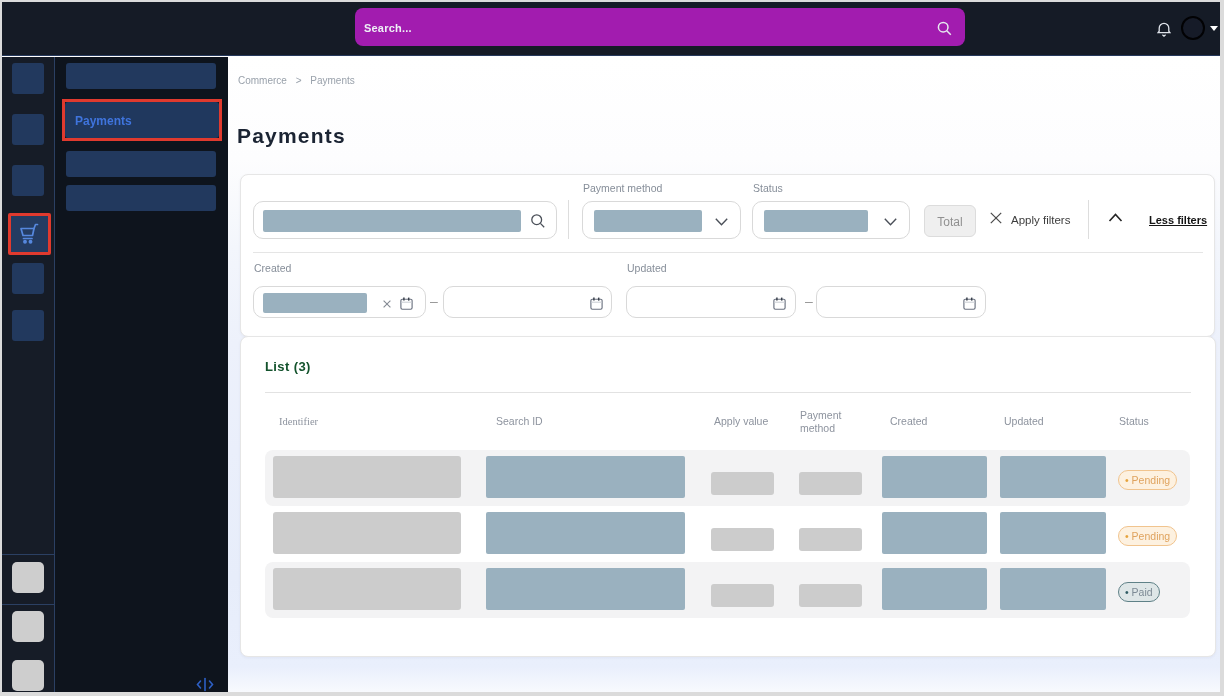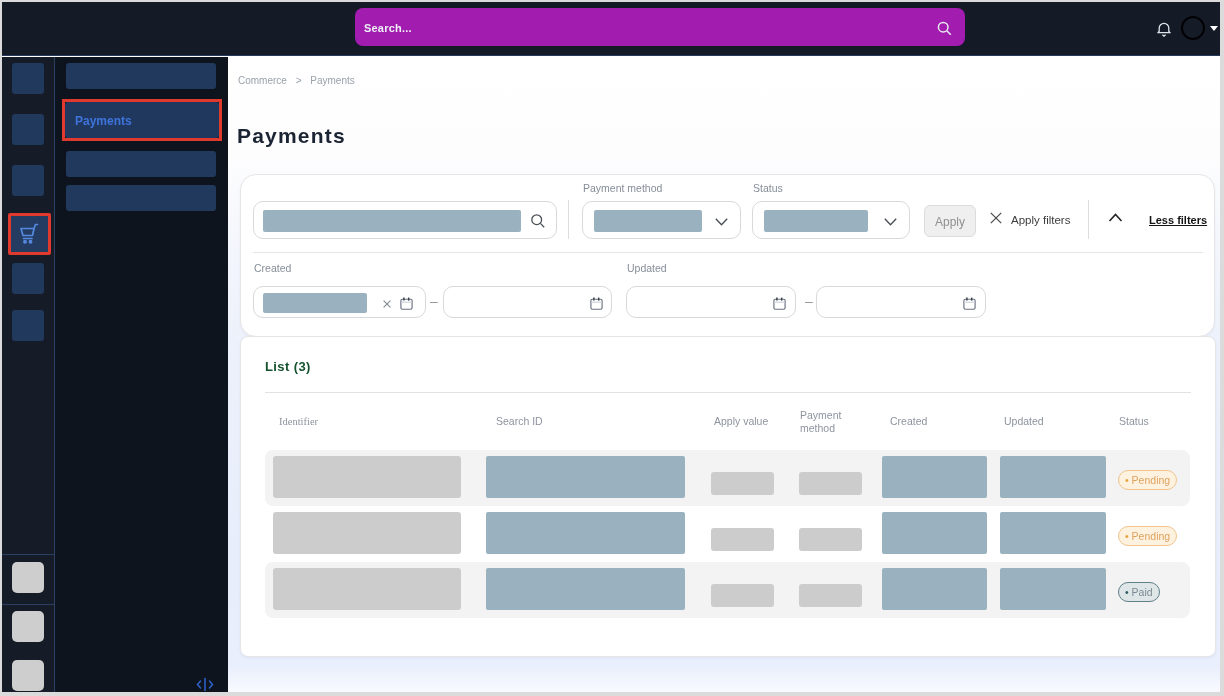--- a/index.html
+++ b/index.html
@@ -30,21 +30,21 @@
 #payitem .lbl { position:absolute; left:10px; top:12px; color:#3f74dd; font-size:12px; font-weight:600; }
 #expander { position:absolute; left:141px; top:620px; }
 
 
 #main { position:absolute; left:226px; top:55px; width:992px; height:635px; background:linear-gradient(180deg,#ffffff 0%,#fdfdfe 16%,#f3f6fc 30%,#edf1fb 45%,#eaeffb 62%,#e7edfa 82%,#e9effc 96%,#f8fafe 100%); }
 #crumbs { position:absolute; left:10px; top:18px; font-size:10px; color:#99a1ab; }
 #crumbs .sep { margin:0 6px; }
 #h1 { position:absolute; left:9px; top:67px; font-size:21px; font-weight:700; color:#1b2433; letter-spacing:1.2px; }
 
 .card { position:absolute; background:#fff; border:1px solid #e6e6e6; border-radius:8px; box-shadow:0 1px 3px rgba(30,40,90,.05); }
-#fcard { left:12px; top:117px; width:975px; height:163px;border-radius:16px; }
+#fcard { left:12px; top:117px; width:975px; height:163px; }
 #lcard { left:12px; top:279px; width:976px; height:321px; }
 
 .inp { position:absolute; background:#fff; border:1px solid #d9d9d9; border-radius:10px; }
 .ph-b { position:absolute; background:#9ab1bf; border-radius:2px; }
 .ph-g { position:absolute; background:#cccccc; border-radius:3px; }
 .flabel { position:absolute; font-size:10.5px; color:#868e99; }
 .vline { position:absolute; width:1px; background:#dddddd; }
 
 #apply { position:absolute; left:683px; top:30px; width:52px; height:32px; background:#efefef; border:1px solid #dcdcdc; border-radius:6px; color:#909090; font-size:12px; text-align:center; line-height:32px; }
 #clearf { position:absolute; left:770px; top:39px; font-size:11.5px; color:#3d3d3d; }
@@ -144,21 +144,21 @@
             <path d="M0.8 0.8 L6.5 6.8 L12.2 0.8"></path>
           </svg>
       </div>
       <div class="flabel" style="left:512px; top:7px;">Status</div>
       <div class="inp" style="left:511px; top:26px; width:158px; height:38px;">
         <div class="ph-b" style="left:11px; top:8px; width:104px; height:22px;"></div>
         <svg style="position:absolute; right:12px; top:16px" width="13" height="8" viewBox="0 0 13 8" fill="none" stroke="#4a4f58" stroke-width="1.4">
             <path d="M0.8 0.8 L6.5 6.8 L12.2 0.8"></path>
           </svg>
       </div>
-      <div id="apply">Apply</div>
+      <div id="apply">Total</div>
       <svg class="xic" style="left:749px; top:37px" width="12" height="12" viewBox="0 0 12 12" stroke="#4a4a4a" stroke-width="1.2">
           <line x1="0.8" y1="0.8" x2="11.2" y2="11.2"></line>
           <line x1="11.2" y1="0.8" x2="0.8" y2="11.2"></line>
         </svg>
       <div id="clearf">Apply filters</div>
       <div class="vline" style="left:847px; top:25px; height:39px;"></div>
       <svg class="chev" style="left:867px; top:38px" width="15" height="9" viewBox="0 0 15 9" fill="none" stroke="#242424" stroke-width="1.6">
           <path d="M1.5 8 L7.5 1.5 L13.5 8"></path>
         </svg>
       <div id="lessf">Less filters</div>

